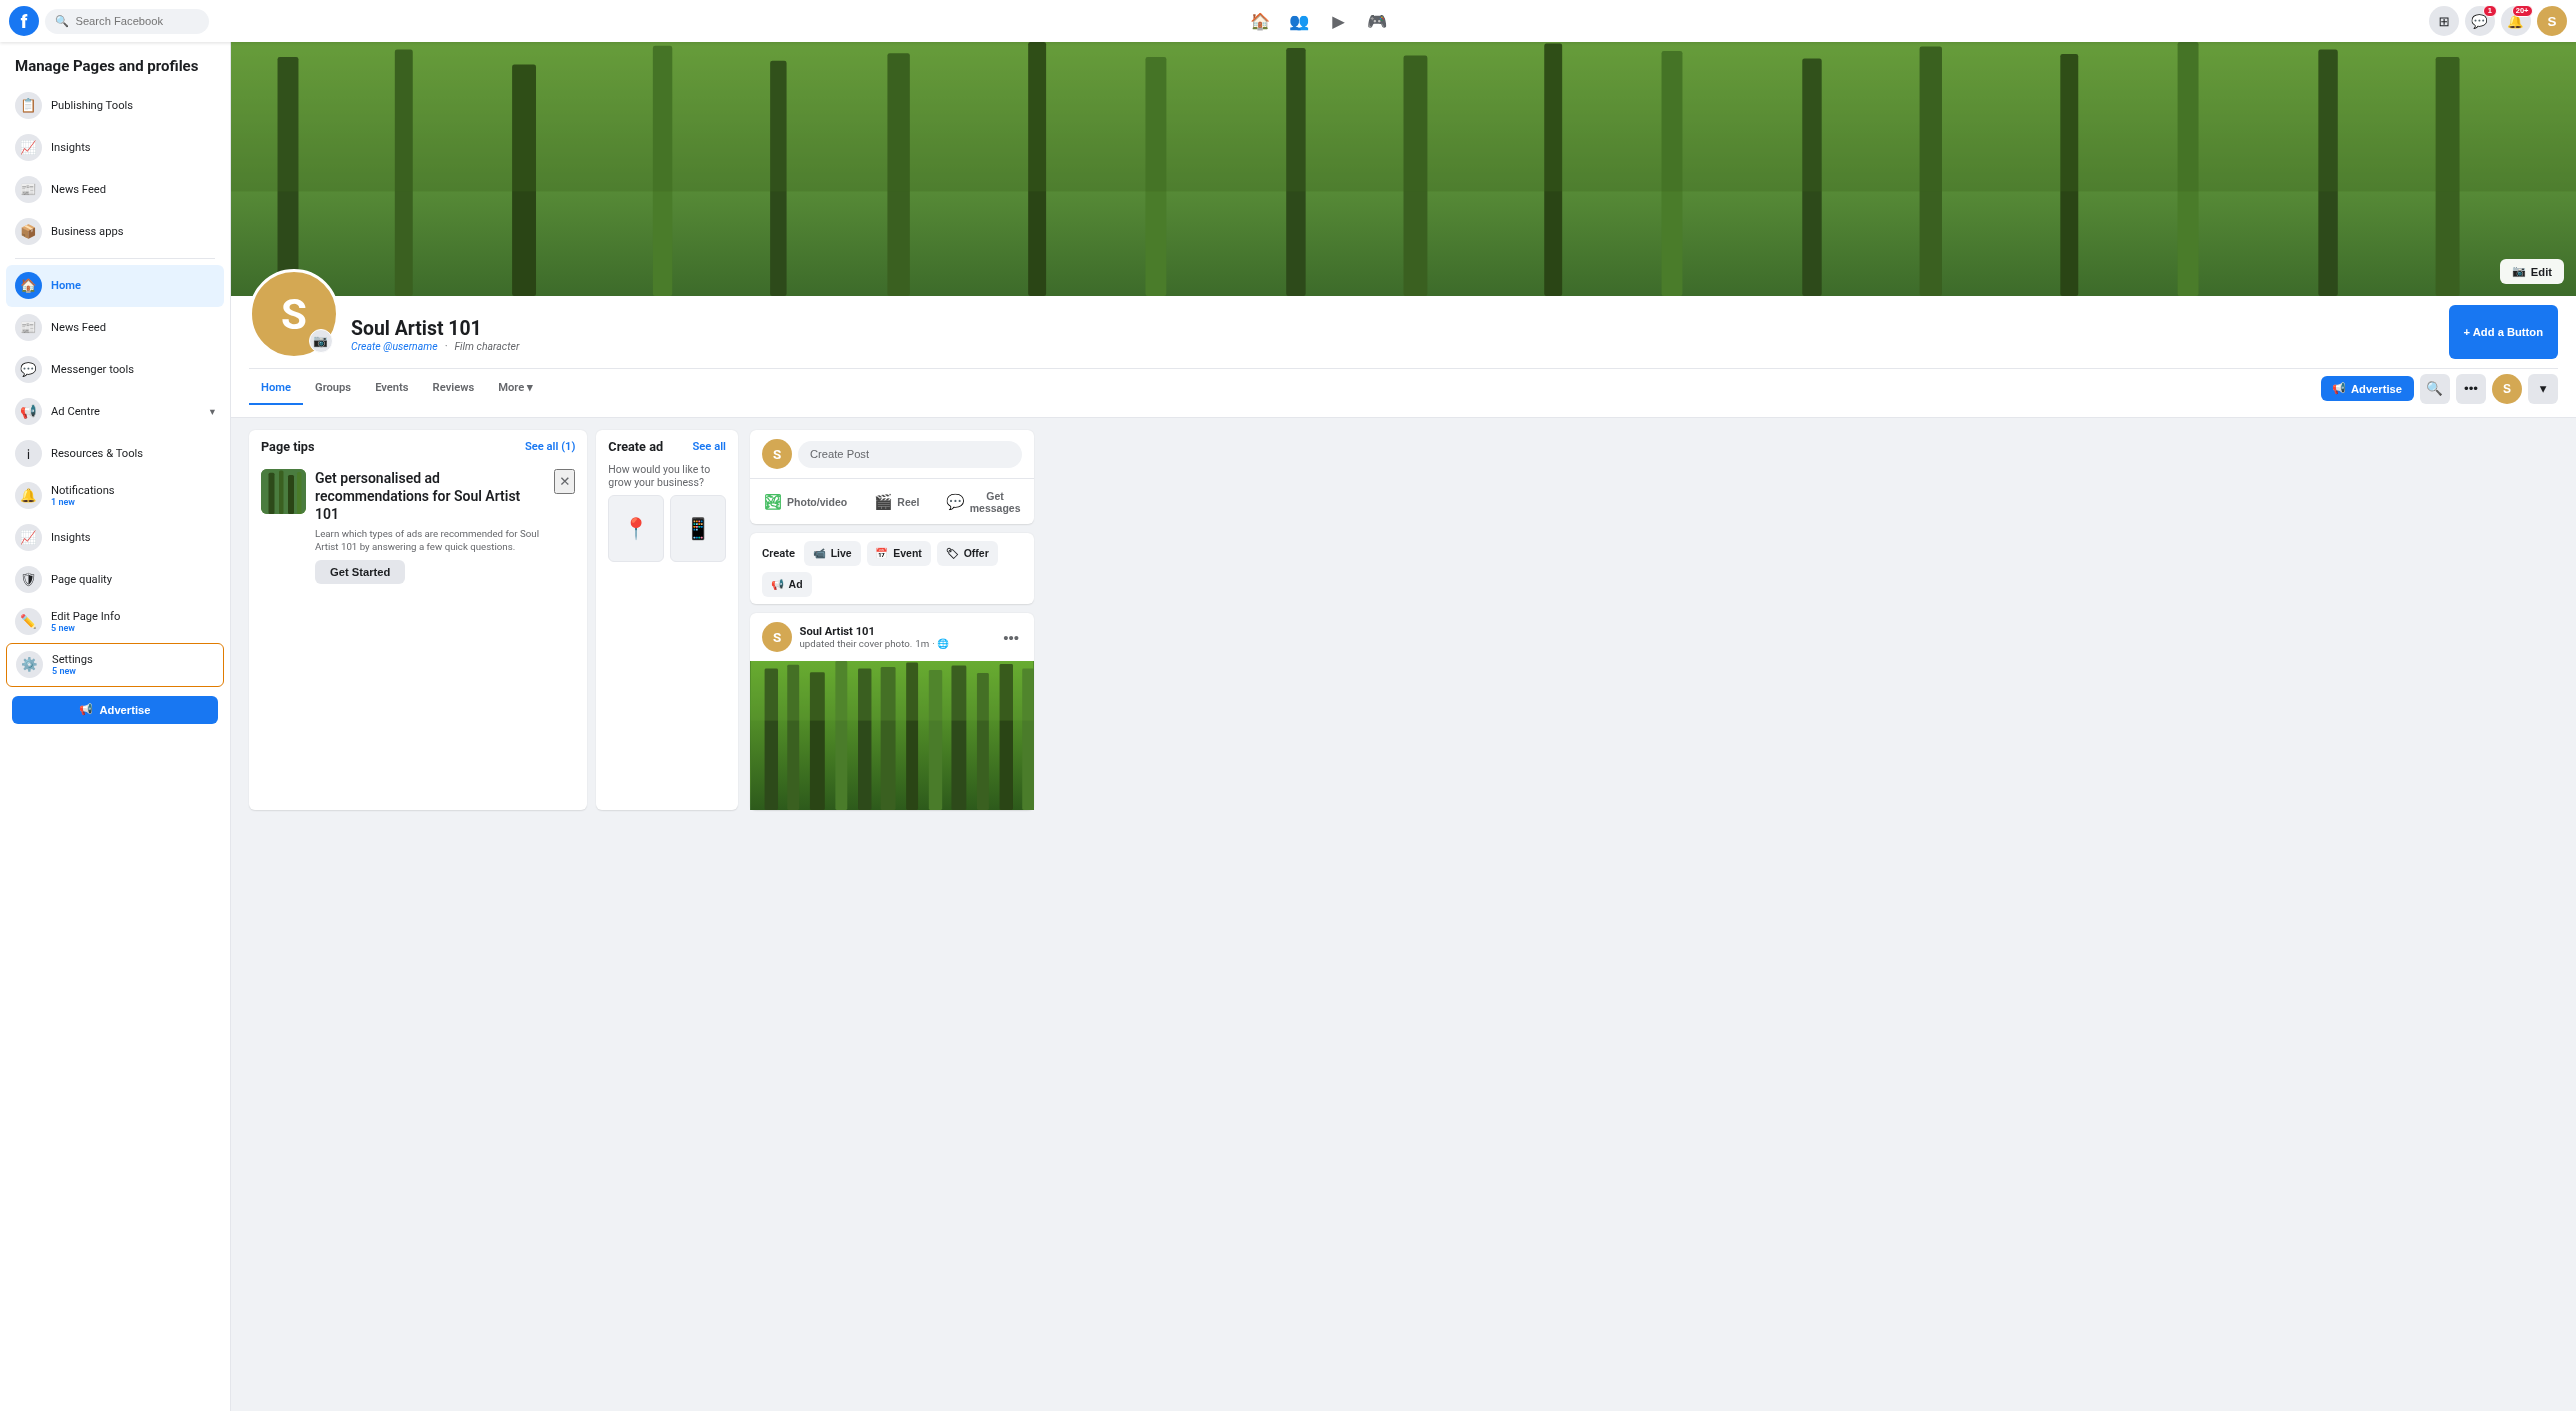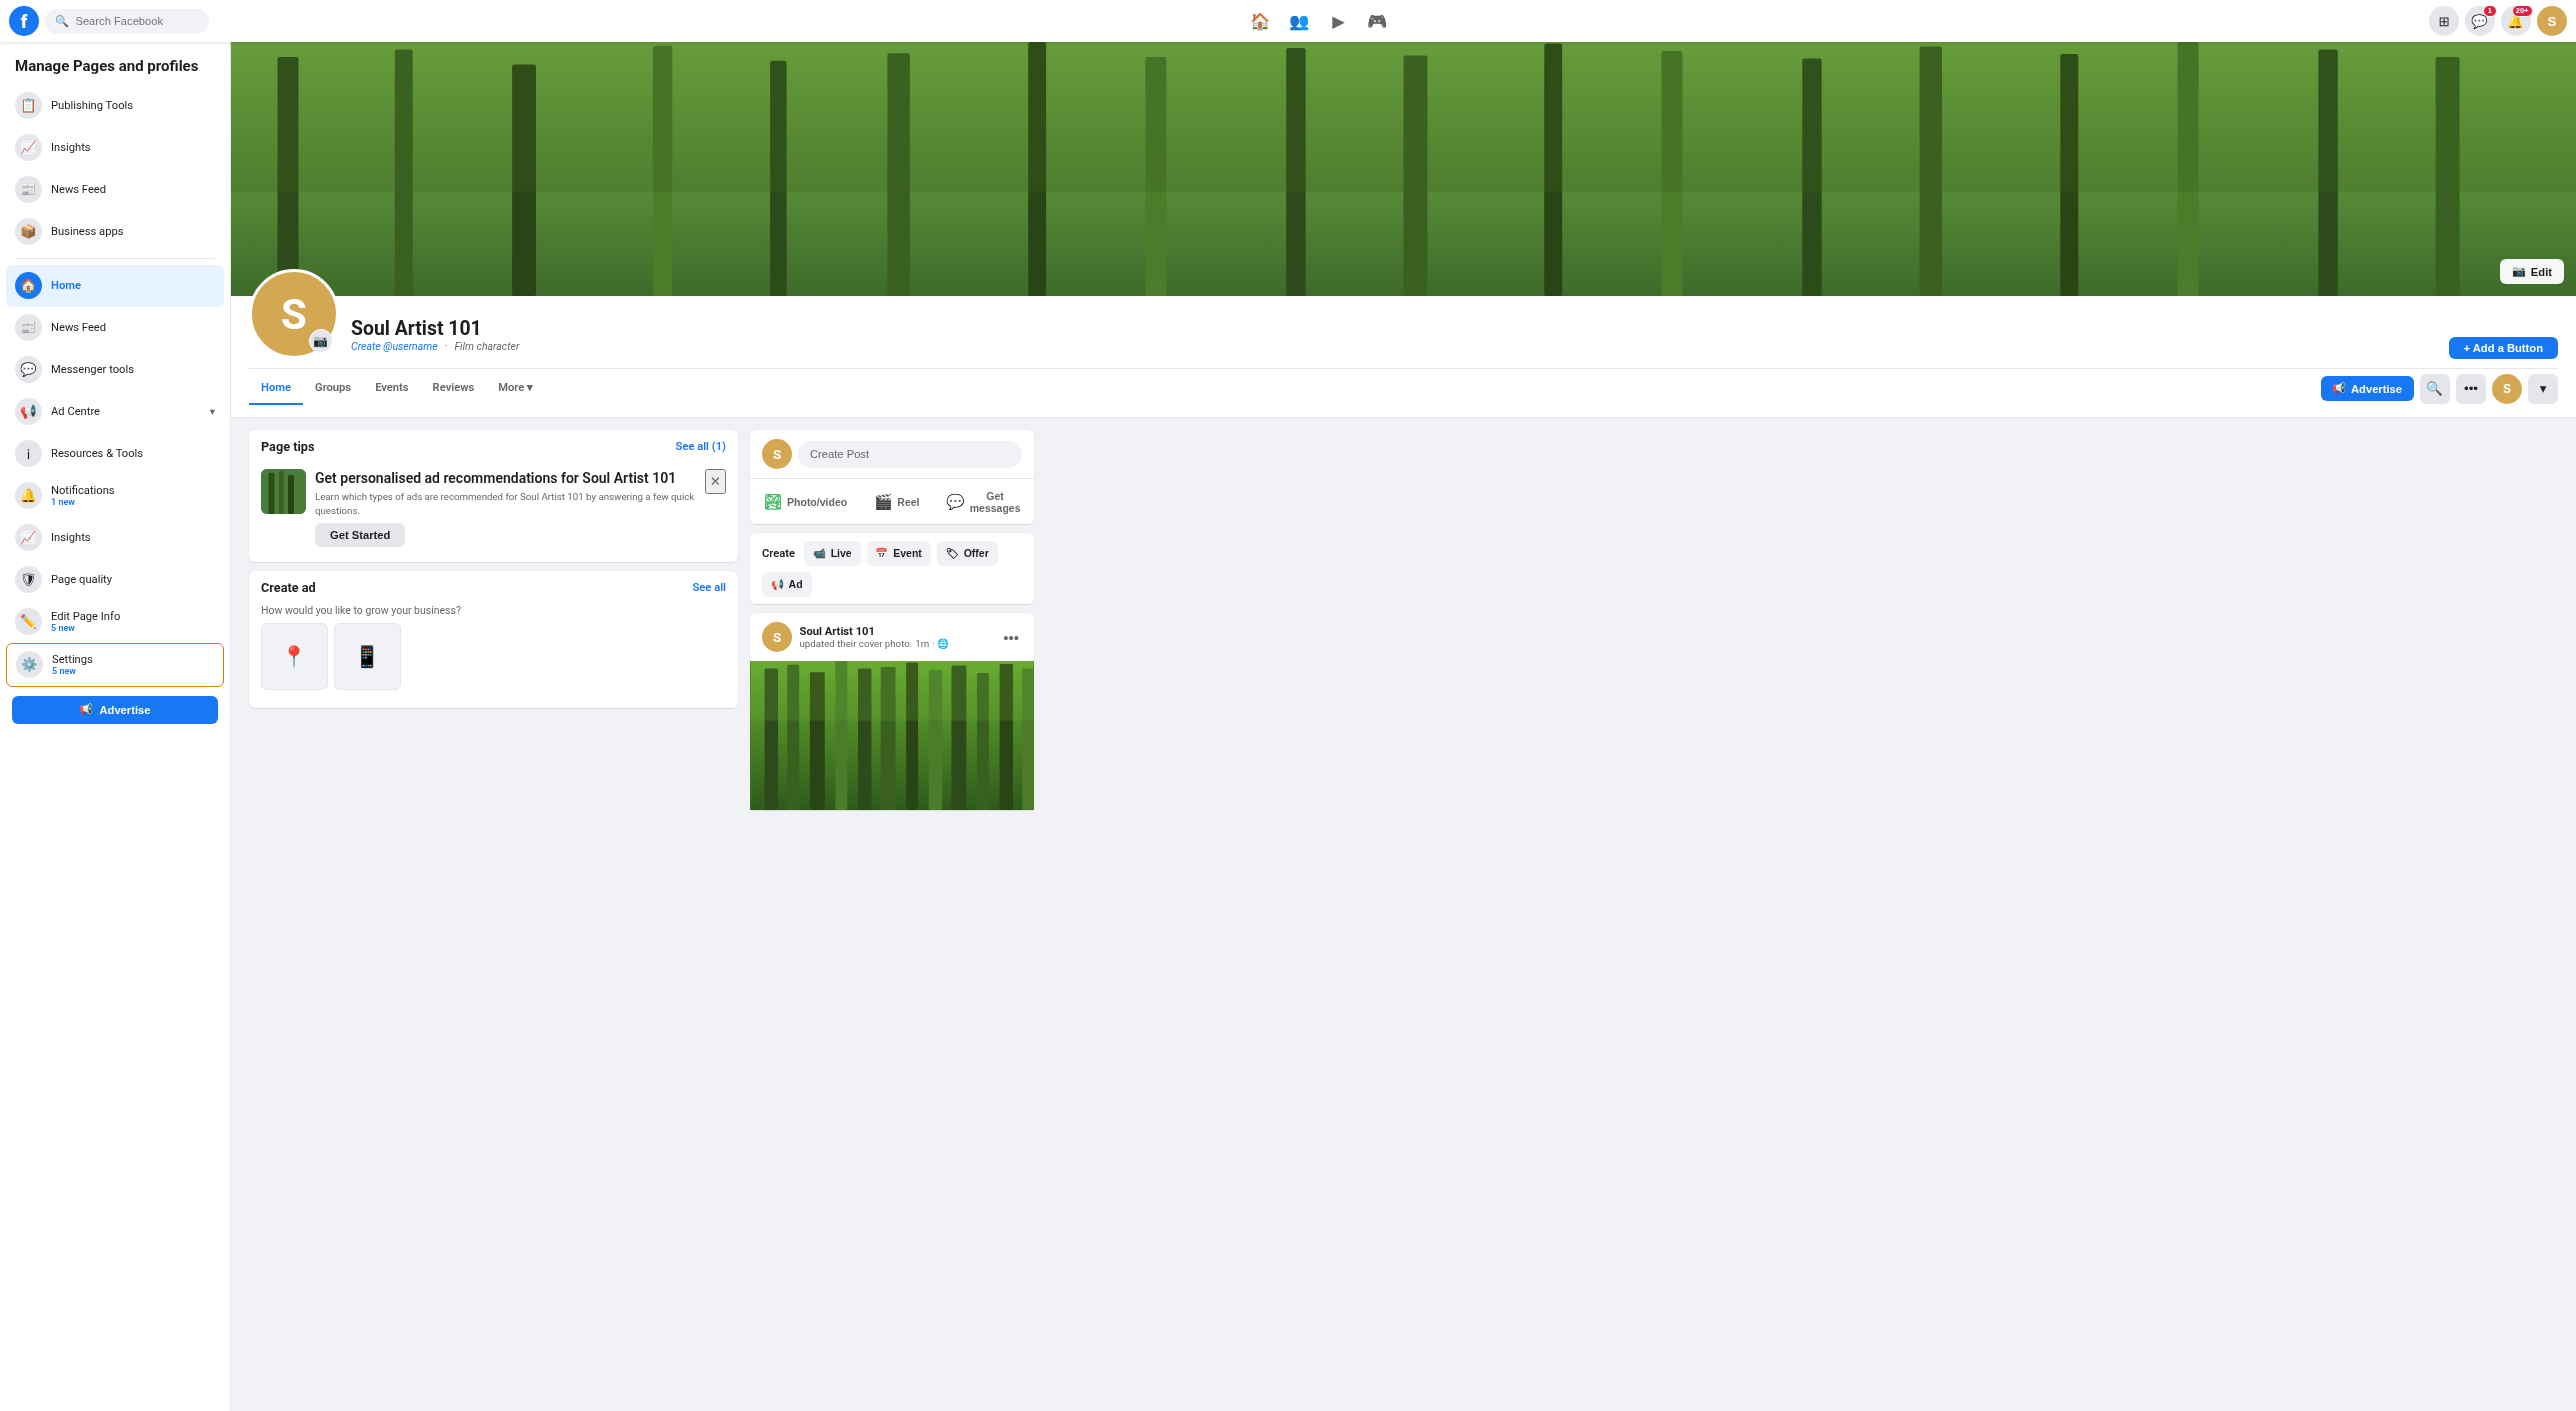--- a/index.html
+++ b/index.html
@@ -51,38 +51,38 @@
     
     .profile-header { background: #fff; padding: 0 18px 12px; border-bottom: 0.7px solid #e4e6eb; }
     .profile-info-row { display: flex; align-items: flex-end; gap: 12px; margin-top: -27px; margin-bottom: 9px; }
     .profile-avatar { width: 90px; height: 90px; border-radius: 50%; background: #d4a853; display: flex; align-items: center; justify-content: center; color: #fff; font-size: 42px; font-weight: 700; border: 3px solid #fff; position: relative; flex-shrink: 0; }
     .avatar-camera { position: absolute; bottom: 3px; right: 3px; width: 24px; height: 24px; background: #e4e6eb; border-radius: 50%; display: flex; align-items: center; justify-content: center; font-size: 12px; border: 1.5px solid #fff; cursor: pointer; }
     .profile-text { flex: 1; padding-bottom: 6px; }
     .profile-name { font-size: 19.4px; font-weight: 700; color: #1c1e21; }
     .profile-sub { font-size: 10.5px; color: #1877f2; cursor: pointer; font-style: italic; }
     .profile-sub .separator { color: #65676b; margin: 0 4.5px; }
     .profile-sub .category { color: #65676b; }
-    .add-button-btn { background: #1877f2; color: #fff; border: none; border-radius: 6px; padding: 5px 15px; font-size: 11.2px; font-weight: 600; cursor: pointer; display: flex; align-items: center; gap: 4.5px; white-space: nowrap; align-self: flex-end; }
+    .add-button-btn { background: #1877f2; color: #fff; border: none; border-radius: 6px; padding: 21px 15px; font-size: 11.2px; font-weight: 600; cursor: pointer; display: flex; align-items: center; gap: 4.5px; white-space: nowrap; align-self: flex-end; }
 
     
     .profile-tabs { display: flex; align-items: center; gap: 0; border-top: 0.7px solid #e4e6eb; padding-top: 3px; }
     .profile-tab { padding: 9px 12px; font-size: 11.2px; font-weight: 600; color: #65676b; cursor: pointer; border-bottom: 2.2px solid transparent; }
     .profile-tab.active { color: #1877f2; border-bottom-color: #1877f2; }
     .profile-tab-more { display: flex; align-items: center; gap: 3px; }
     .tabs-right { margin-left: auto; display: flex; align-items: center; gap: 6px; }
     .tab-action-btn { padding: 6px 12px; background: #e4e6eb; border: none; border-radius: 6px; font-size: 11.2px; font-weight: 600; cursor: pointer; display: flex; align-items: center; gap: 4.5px; color: #1c1e21; }
     .tab-action-btn.primary-outline { background: #1877f2; color: #fff; }
     .tab-icon-btn { width: 30px; height: 30px; background: #e4e6eb; border: none; border-radius: 6px; cursor: pointer; display: flex; align-items: center; justify-content: center; font-size: 13.4px; color: #1c1e21; }
     .tab-avatar-btn { width: 30px; height: 30px; background: #d4a853; border-radius: 50%; border: none; cursor: pointer; display: flex; align-items: center; justify-content: center; color: #fff; font-size: 12px; font-weight: 700; }
 
     
     .content-area { display: flex; gap: 12px; padding: 12px 18px; max-width: 821px; }
 
     
-    .left-col { flex: 1; display: flex; flex-direction: column; gap: 9px; }
+    .left-col { flex: 1; display: flex; flex-direction: row; gap: 9px; }
 
     
     .card { background: #fff; border-radius: 6px; box-shadow: 0 0.7px 1.5px rgba(0,0,0,0.1); overflow: hidden; }
     .card-header { display: flex; justify-content: space-between; align-items: center; padding: 9px 12px; }
     .card-title { font-size: 12.7px; font-weight: 700; color: #1c1e21; }
     .card-link { font-size: 11.2px; color: #1877f2; cursor: pointer; font-weight: 600; padding-left: 27px; }
     .card-body { padding: 0 12px 9px; }
 
     
     .tip-item { display: flex; align-items: flex-start; gap: 9px; padding: 6px 0; }

